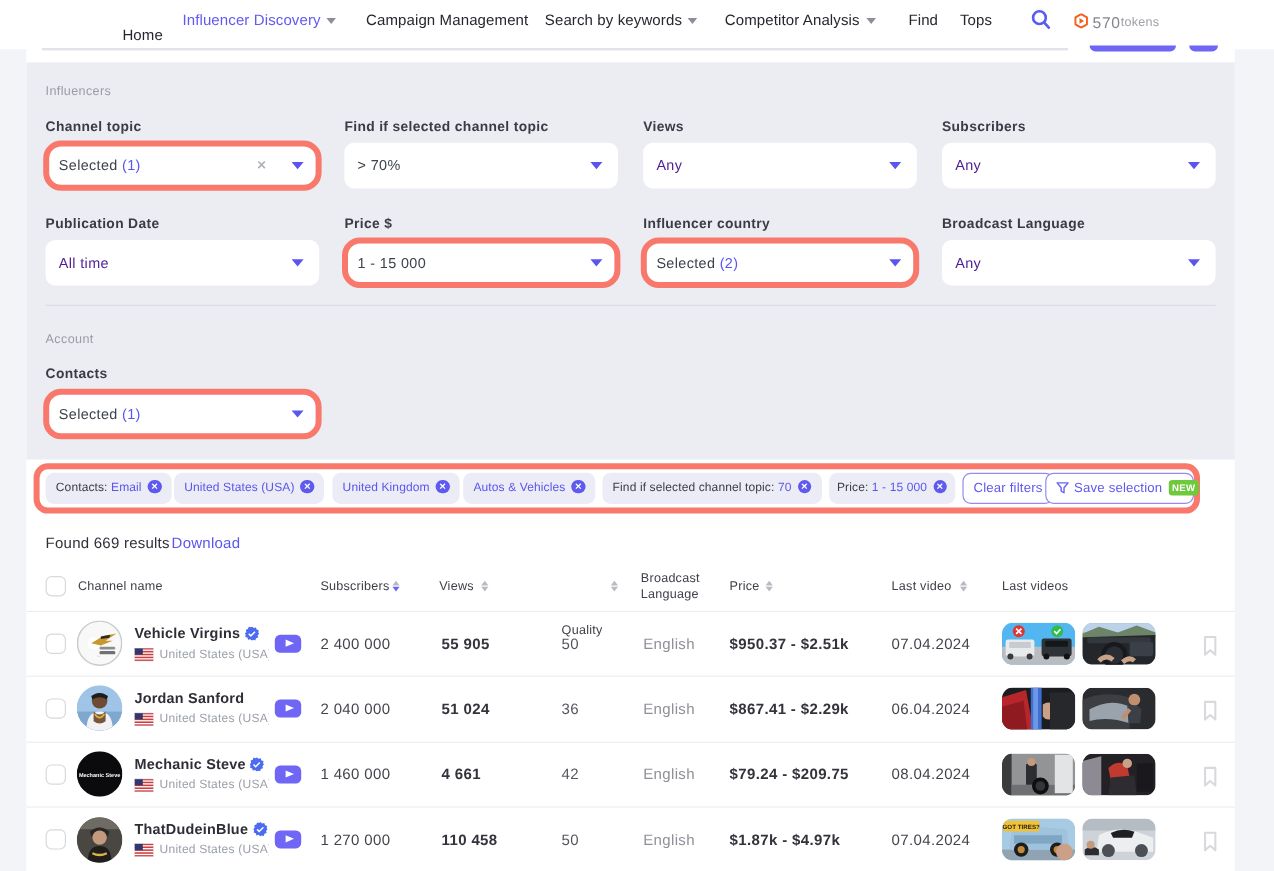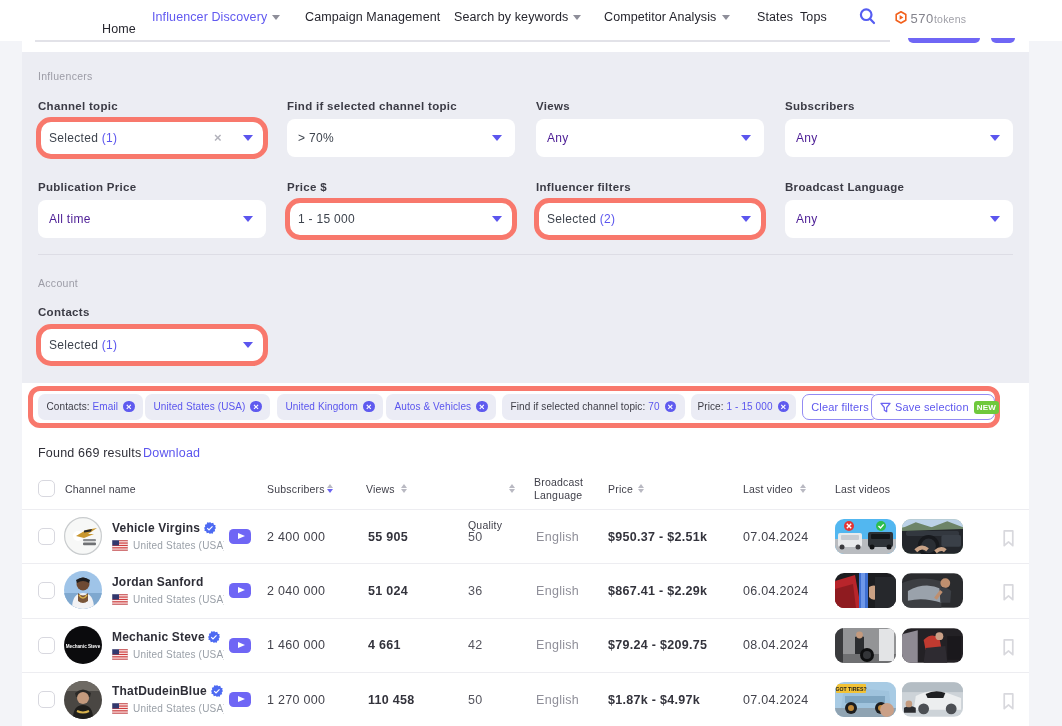--- a/index.html
+++ b/index.html
@@ -46,21 +46,21 @@
 <body>
 <div class="abs nav"></div>
 <div class="navitem" style="left:102px;margin-top:12px;">Home</div>
 <div class="navitem active" style="left:152px;">Influencer Discovery</div>
 <div class="chev" style="left:272px;"></div>
 <div class="navitem" style="left:305px;">Campaign Management</div>
 <div class="navitem" style="left:454px;">Search by keywords</div>
 <div class="chev" style="left:573px;"></div>
 <div class="navitem" style="left:604px;">Competitor Analysis</div>
 <div class="chev" style="left:722px;"></div>
-<div class="navitem" style="left:757px;">States</div>
+<div class="navitem" style="left:757px;">Find</div>
 <div class="navitem" style="left:800px;">Tops</div>
 <svg class="abs" style="left:859px;top:8px;" width="17" height="18" viewBox="0 0 17 18">
     <circle cx="7.2" cy="6.7" r="5.3" fill="none" stroke="#565df2" stroke-width="2.2"></circle>
     <line x1="11.2" y1="10.9" x2="15" y2="15" stroke="#565df2" stroke-width="2.2" stroke-linecap="round"></line>
   </svg>
 <svg class="abs" style="left:894.5px;top:11px;" width="12" height="13" viewBox="0 0 12 13">
     <path d="M6 0.8 L10.8 3.5 L10.8 9.3 L6 12 L1.2 9.3 L1.2 3.5 Z" fill="none" stroke="#f2601c" stroke-width="1.6" stroke-linejoin="round"></path>
     <path d="M4.6 4 L8.4 6.4 L4.6 8.8 Z" fill="#f2601c"></path>
   </svg>
 <div class="abs" style="left:910.5px;top:10.5px;font-size:13px;color:#84848d;letter-spacing:.5px;">570</div>
@@ -77,23 +77,23 @@
 <div class="flabel" style="left:287px;top:100px;">Find if selected channel topic</div>
 <div class="flabel" style="left:536px;top:100px;">Views</div>
 <div class="flabel" style="left:785px;top:100px;">Subscribers</div>
 
 <div class="sel" style="left:38px;top:119px;">Selected <span class="cnt">(1)</span><span class="xmark" style="line-height:38px;">×</span><i class="dtri"></i></div>
 <div class="ring" style="left:36px;top:117px;width:232px;height:42px;"></div>
 <div class="sel" style="left:287px;top:119px;">&gt; 70%<i class="dtri"></i></div>
 <div class="sel" style="left:536px;top:119px;"><span class="ph">Any</span><i class="dtri"></i></div>
 <div class="sel" style="left:785px;top:119px;"><span class="ph">Any</span><i class="dtri"></i></div>
 
-<div class="flabel" style="left:38px;top:181px;">Publication Price</div>
+<div class="flabel" style="left:38px;top:181px;">Publication Date</div>
 <div class="flabel" style="left:287px;top:181px;">Price $</div>
-<div class="flabel" style="left:536px;top:181px;">Influencer filters</div>
+<div class="flabel" style="left:536px;top:181px;">Influencer country</div>
 <div class="flabel" style="left:785px;top:181px;">Broadcast Language</div>
 
 <div class="sel" style="left:38px;top:200px;"><span class="ph">All time</span><i class="dtri"></i></div>
 <div class="sel" style="left:287px;top:200px;">1 - 15 000<i class="dtri"></i></div>
 <div class="ring" style="left:285px;top:198px;width:232px;height:42px;"></div>
 <div class="sel" style="left:536px;top:200px;">Selected <span class="cnt">(2)</span><i class="dtri"></i></div>
 <div class="ring" style="left:534px;top:198px;width:232px;height:42px;"></div>
 <div class="sel" style="left:785px;top:200px;"><span class="ph">Any</span><i class="dtri"></i></div>
 
 <div class="abs" style="left:38px;top:254px;width:975px;height:1px;background:#dddde5;"></div>

